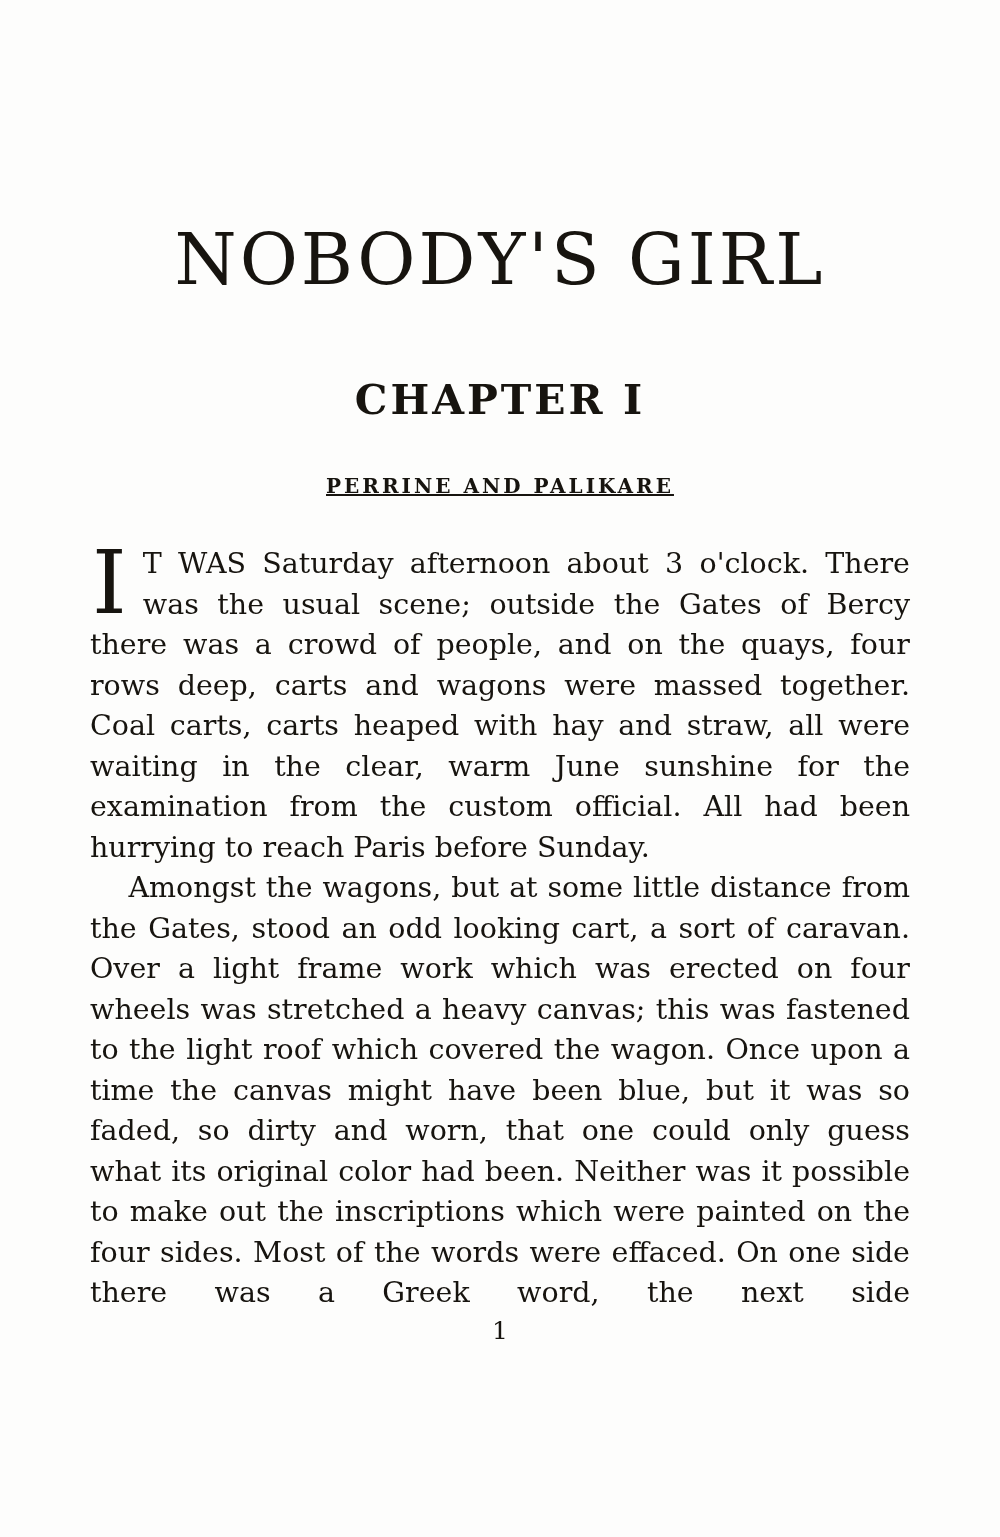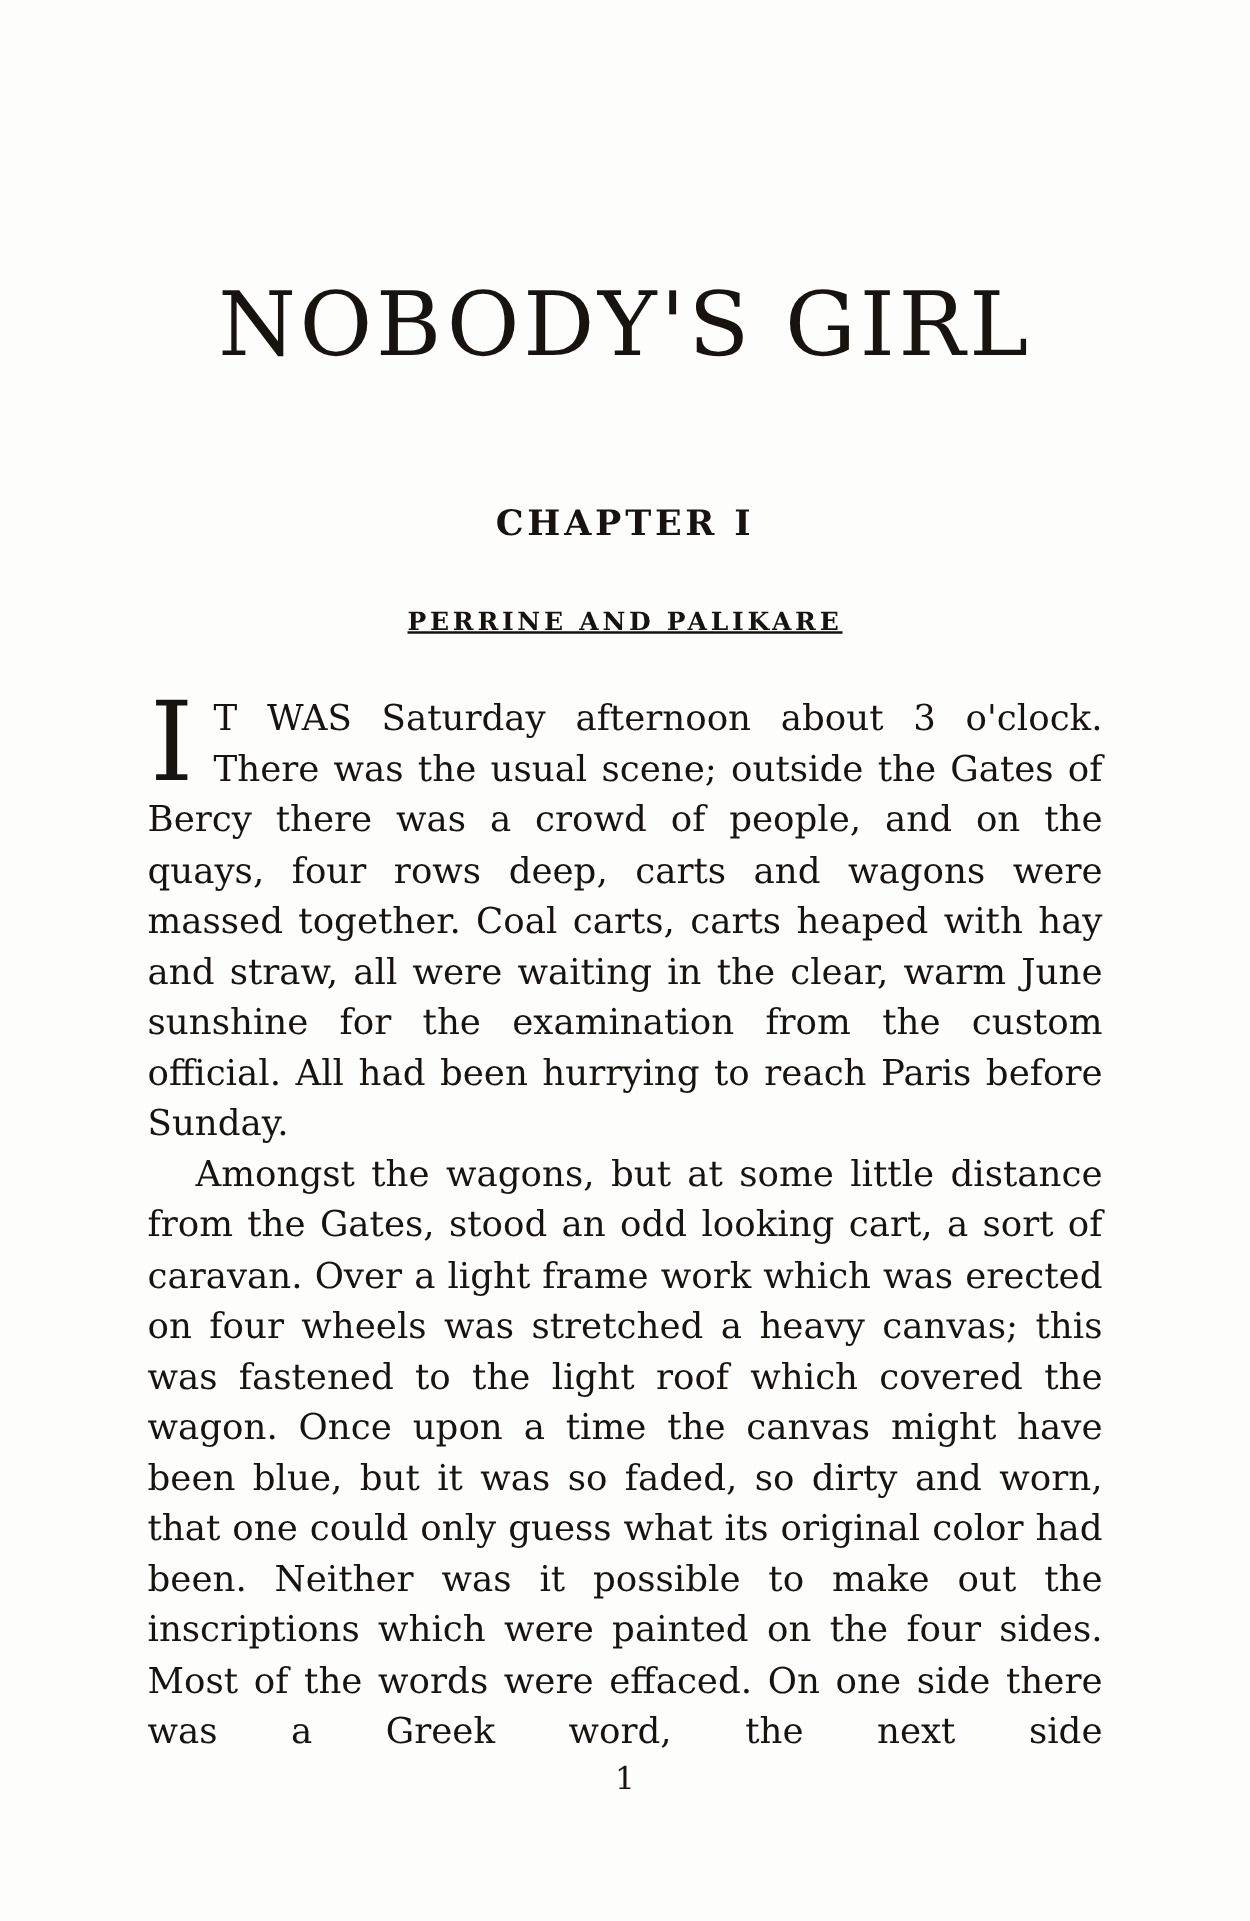--- a/index.html
+++ b/index.html
@@ -9,35 +9,35 @@
   body {
     width: 1000px;
     height: 1537px;
     background: #fdfdfc;
     color: #17140f;
     font-family: "DejaVu Serif", "Liberation Serif", serif;
     position: relative;
     overflow: hidden;
   }
   .page {
-    padding: 0 118px;
+    padding: 0 90px;
     box-sizing: border-box;
   }
   .book-title {
     margin: 218px 0 0 0;
     text-align: center;
     font-size: 71px;
     font-weight: 400;
     letter-spacing: 3px;
     white-space: nowrap;
   }
   .chapter-heading {
-    margin: 101px 0 0 0;
+    margin: 75px 0 0 0;
     text-align: center;
-    font-size: 28px;
+    font-size: 41px;
     font-weight: 700;
     letter-spacing: 3px;
   }
   .section-heading {
     margin: 50px 0 0 0;
     text-align: center;
     font-size: 20px;
     font-weight: 700;
     letter-spacing: 3px;
     text-decoration: underline;

